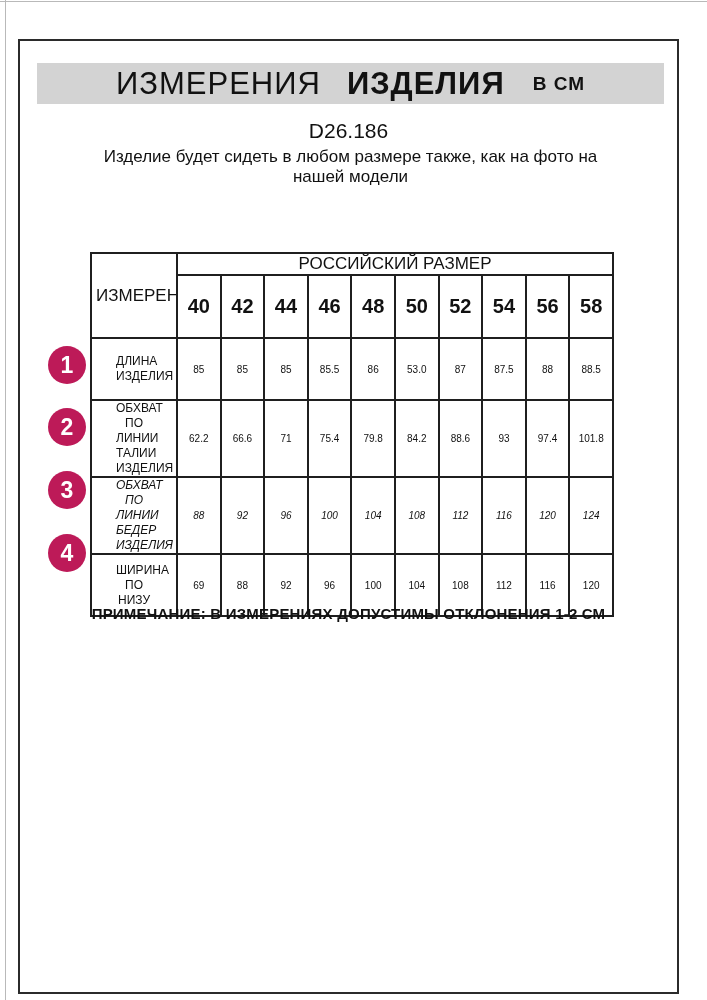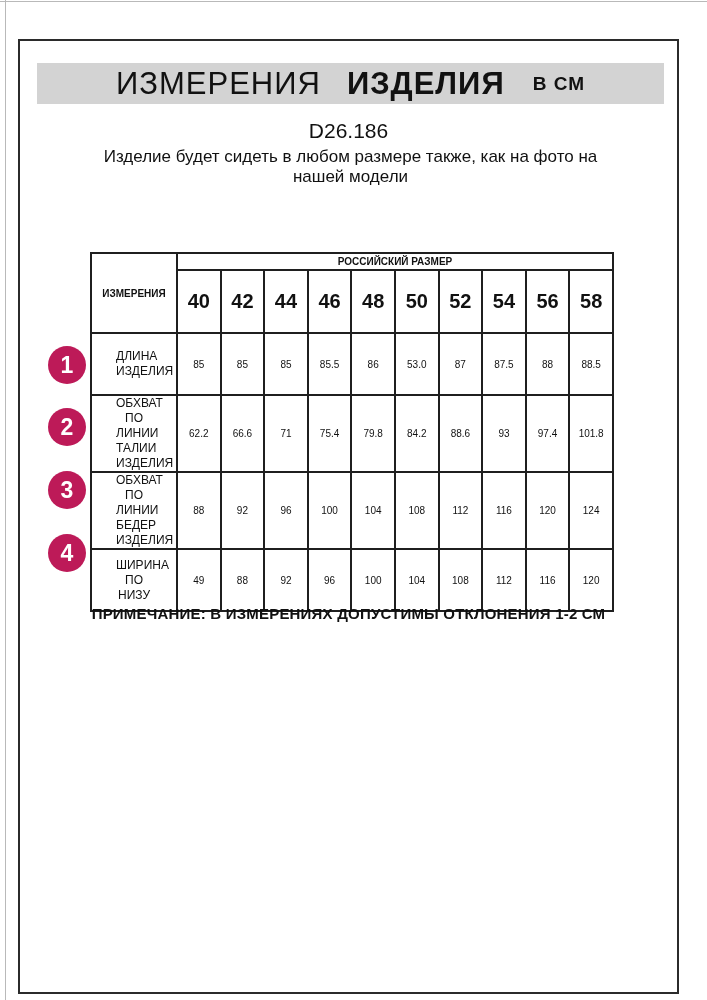--- a/index.html
+++ b/index.html
@@ -38,28 +38,28 @@
     position:absolute; left:70px; top:211px;
     border-collapse:collapse; table-layout:fixed; width:522px;
   }
   table.size-table td {
     border:2px solid var(--border_dark,#1f1f1f);
     text-align:center; vertical-align:middle;
     background:#fff; overflow:hidden;
   }
   col.c-label { width:86px; }
   col.c-size  { width:43.6px; }
-  tr.r-group td  { height:17px; font-size:10px; font-weight:700; }
+  tr.r-group td  { height:17px; font-size:17px; font-weight:400; }
   td.corner      { font-size:13px; font-weight:400; padding:0 4px; }
   tr.r-sizes td  { height:63px; font-size:20px; font-weight:700; }
   tr.r-data td   { font-size:10px; font-weight:400; }
   tr.r-data td.lbl { font-size:12px; line-height:15px; padding:0 24px; }
   tr.r-d1 td { height:62px; }
   tr.r-d2 td { height:62px;margin-left:38px; }
-  tr.r-d3 td { height:76px; }
+  tr.r-d3 td { height:76px;font-style:italic; }
   tr.r-d4 td { height:62px; }
 
   .badge {
     position:absolute; left:28px; width:38px; height:38px;
     background:var(--badge_color,#bd1a58); border-radius:50%;
     color:#ffffff; font-size:23px; font-weight:700;
     display:flex; align-items:center; justify-content:center;
   }
   .badge.b1 { top:305px; }
   .badge.b2 { top:367px; }
@@ -154,21 +154,21 @@
         <td>100</td>
         <td>104</td>
         <td>108</td>
         <td>112</td>
         <td>116</td>
         <td>120</td>
         <td>124</td>
       </tr>
       <tr class="r-data r-d4">
         <td class="lbl">ШИРИНА ПО НИЗУ</td>
-        <td>49</td>
+        <td>69</td>
         <td>88</td>
         <td>92</td>
         <td>96</td>
         <td>100</td>
         <td>104</td>
         <td>108</td>
         <td>112</td>
         <td>116</td>
         <td>120</td>
       </tr>

